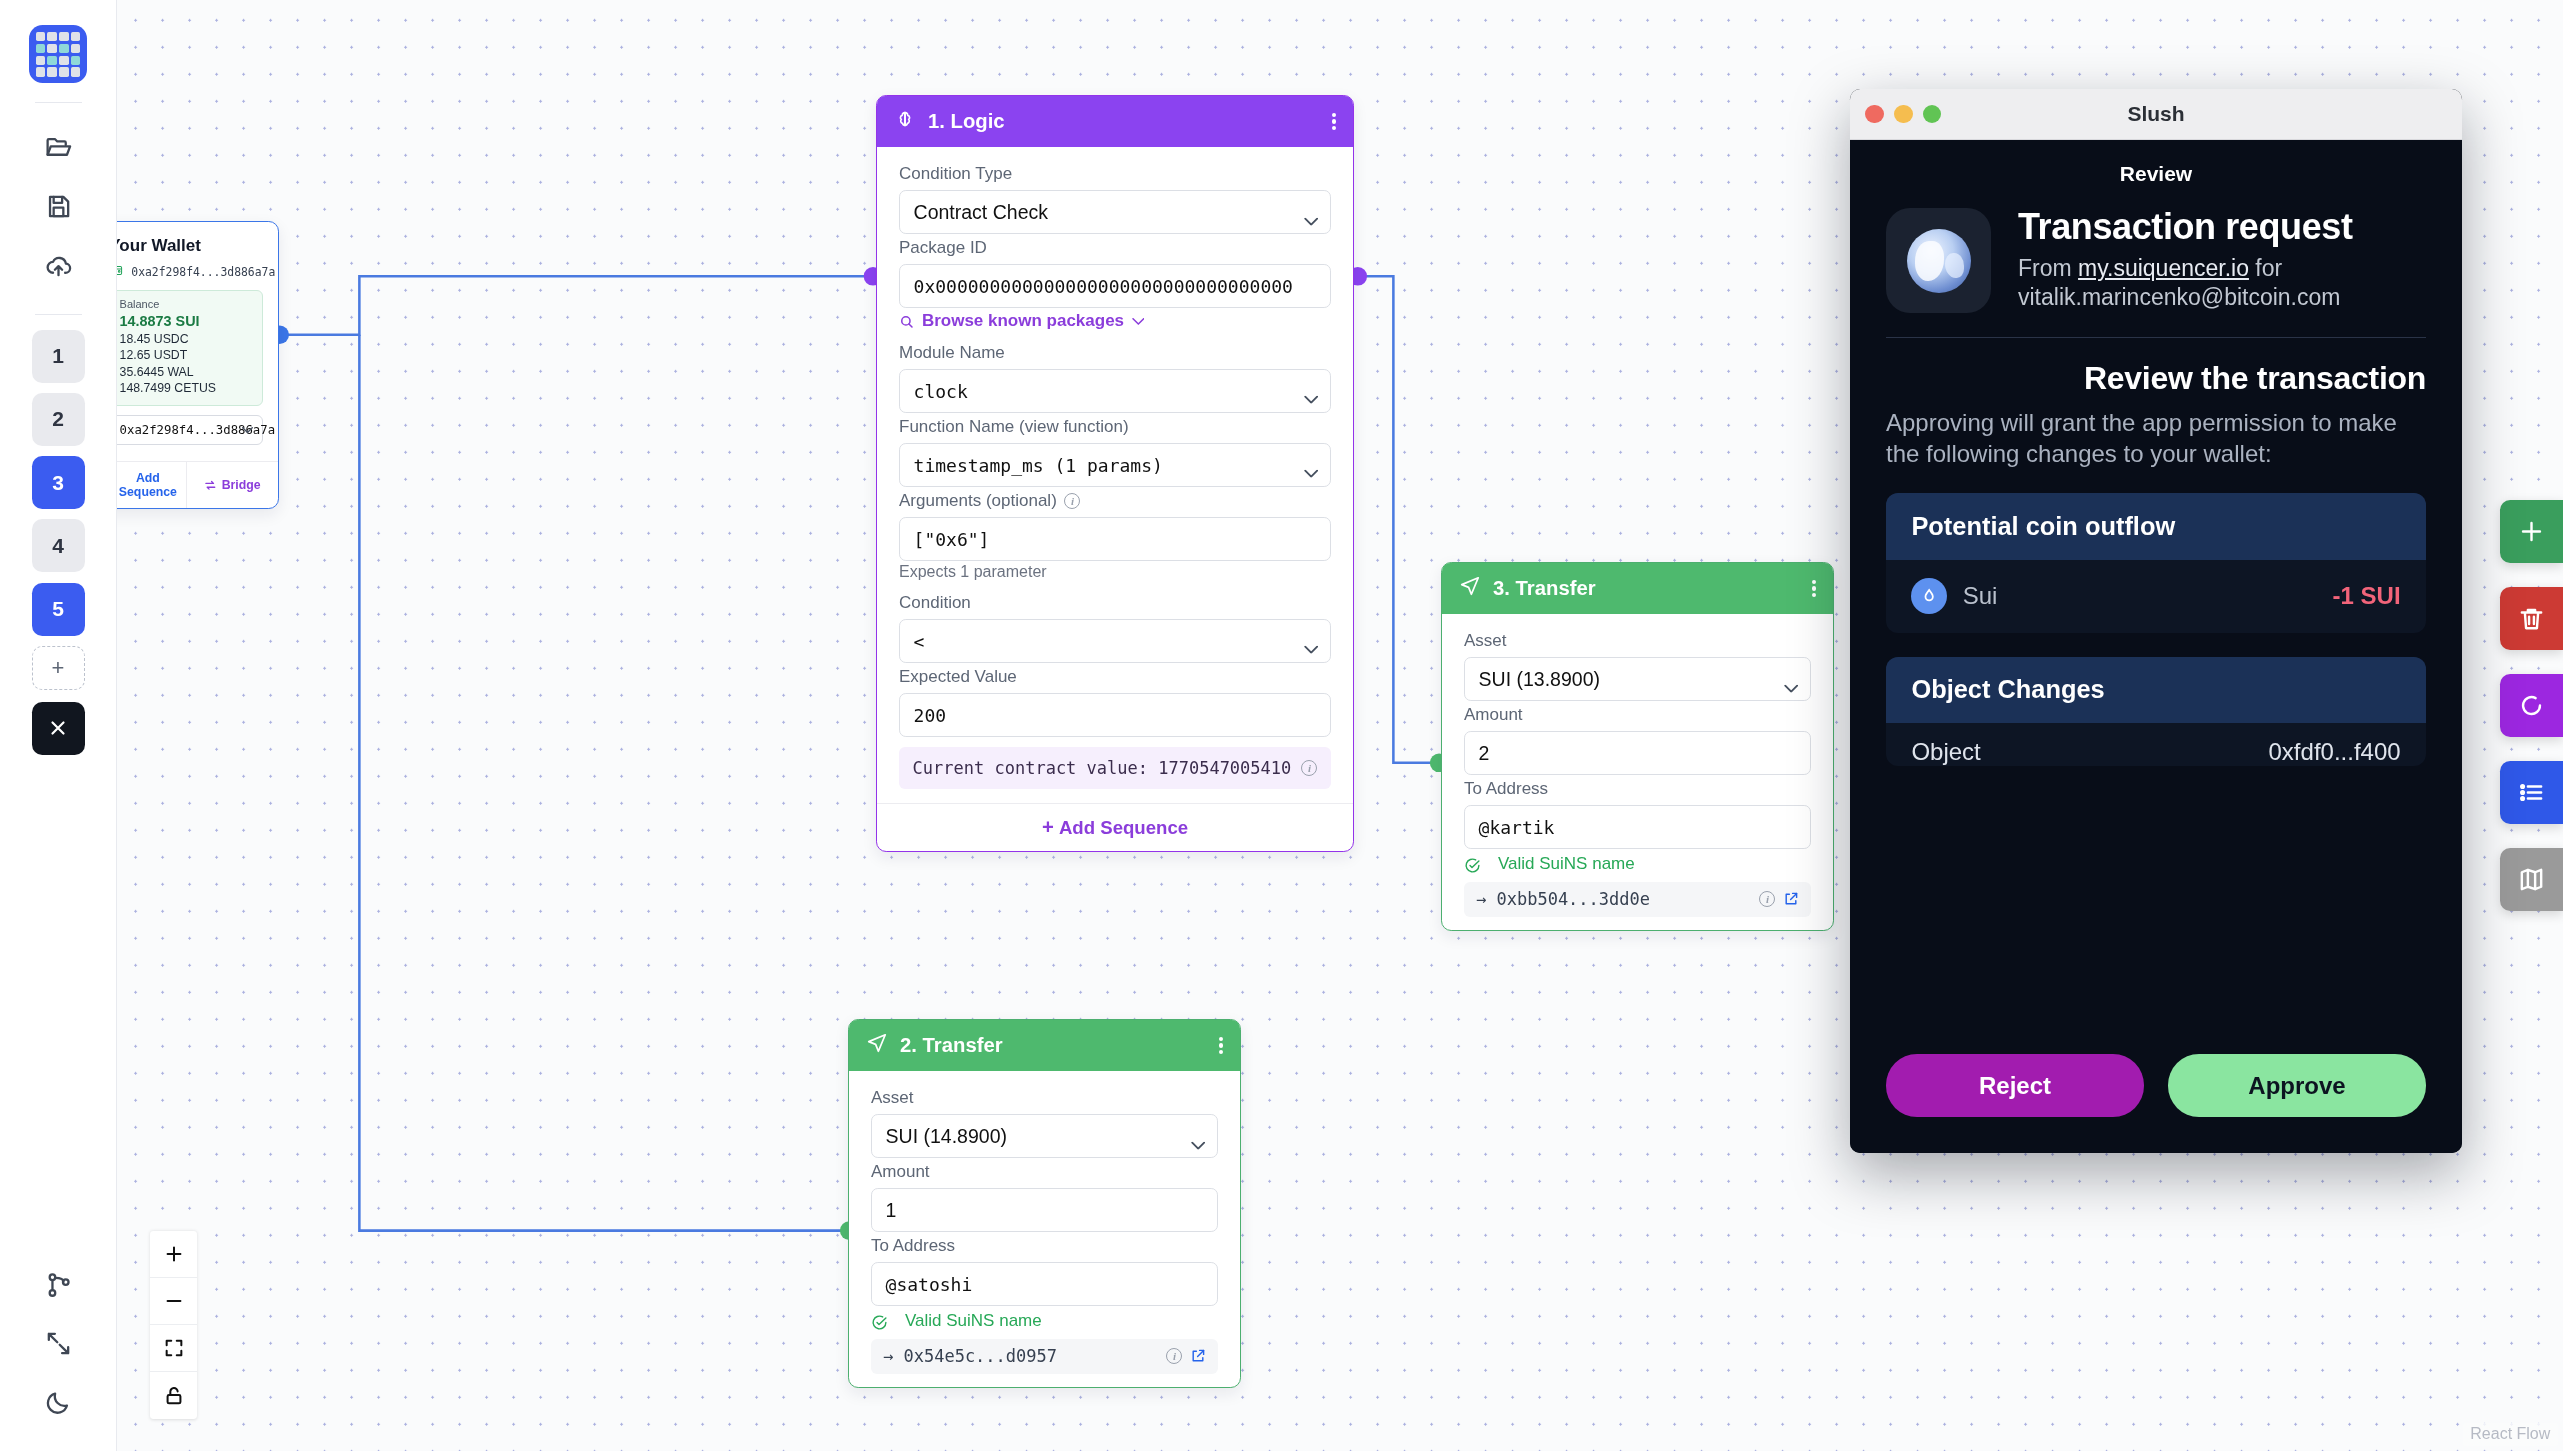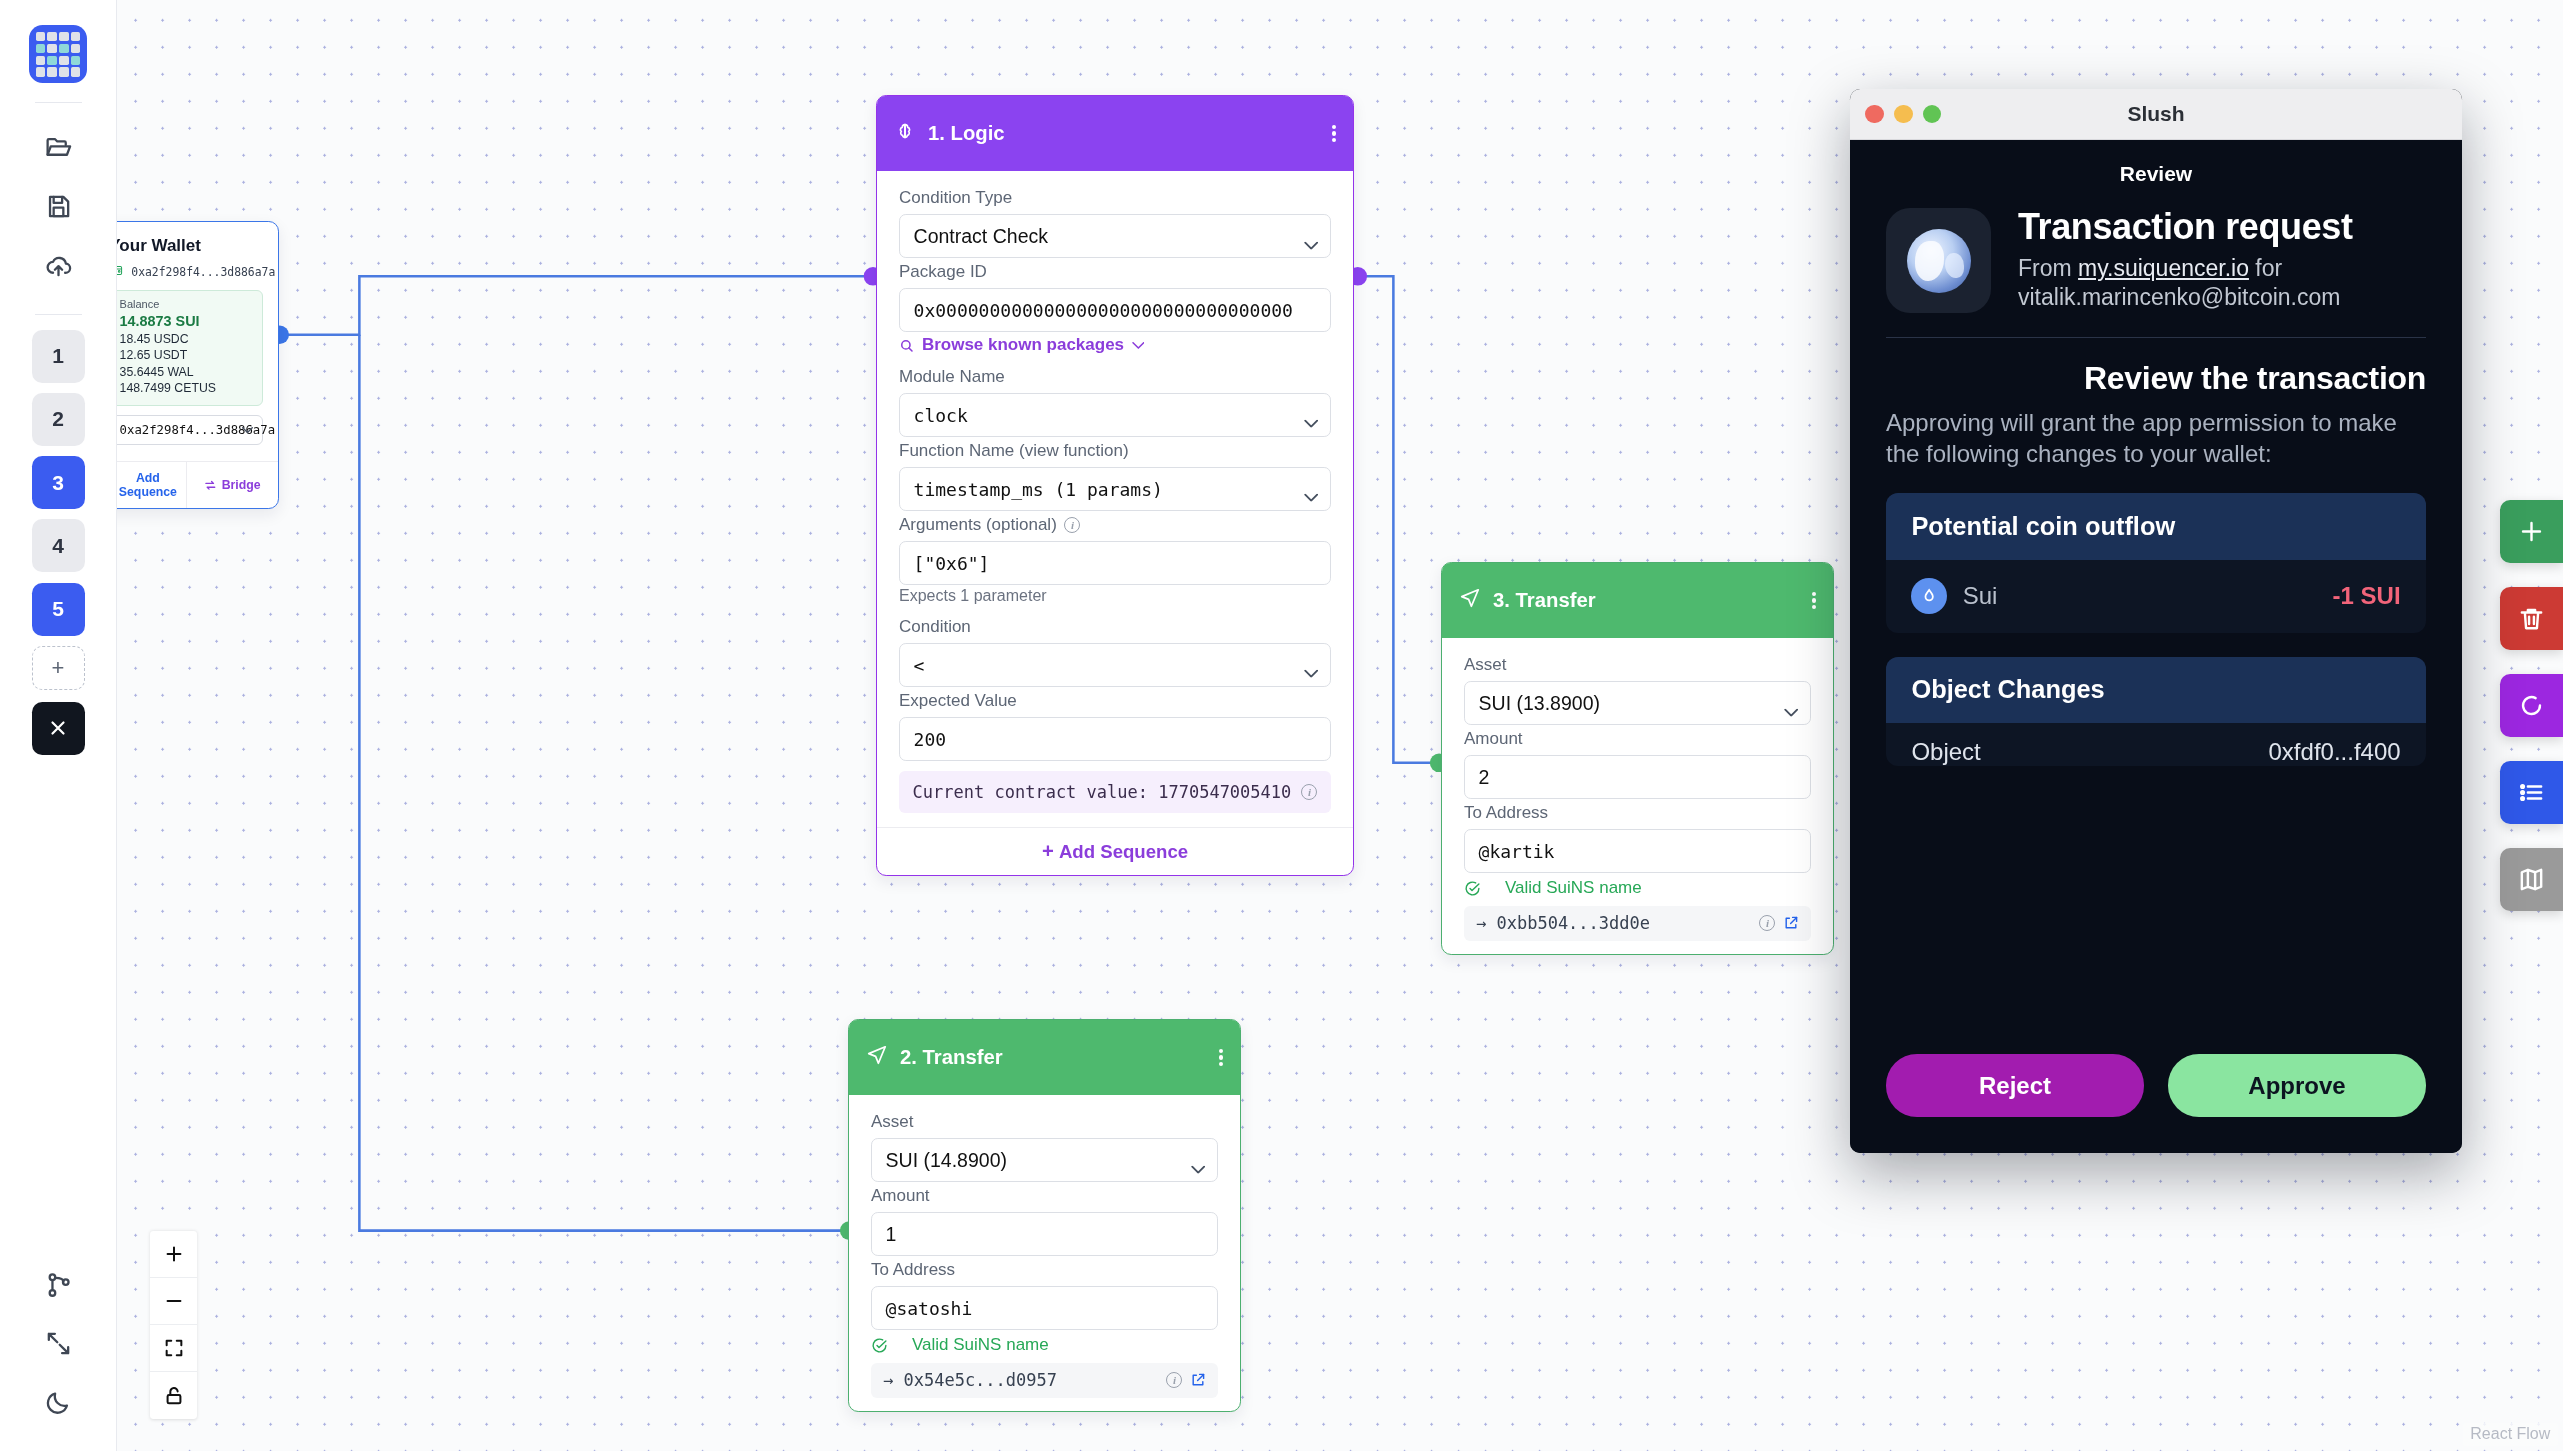--- a/index.html
+++ b/index.html
@@ -62,21 +62,21 @@
     overflow: hidden;
   }
 
   
   .edges { position: absolute; left: 0; top: 0; width: 2563px; height: 1451px;
     pointer-events: none; z-index: 5; }
 
   
   .node { position: absolute; border-radius: 10.2px; background: #fff; z-index: 10;
     box-shadow: 0 5.1px 15.3px rgba(20,30,60,0.08); }
-  .node-hd { display: flex; align-items: center; gap: 12px; padding: 24px 17px;
+  .node-hd { display: flex; align-items: center; gap: 12px; padding: 12px 17px;
     border-radius: 8.5px 8.5px 0 0; color: #fff; font-size: 20.3px; font-weight: 700; }
   .node-hd .ttl { flex: 1; }
   .node-hd .dots { font-size: 22px; letter-spacing: 0.8px; line-height: 0.6; cursor: pointer;
     display:flex; flex-direction:column; gap:2.5px; }
   .node-hd .dots b { display:block; width:4.2px; height:4.2px; border-radius:50%; background:#fff; }
   .node-body { padding: 17px 22px 13.6px; }
   .fld { margin-bottom: 4px; }
   .fld-lb { font-size: 17px; color: #5d6675; margin-bottom: 6px; }
   .ctl {
     position: relative; width: 100%; height: 44px; border: 0.8px solid #dcdfe5; border-radius: 6.8px;
@@ -125,21 +125,21 @@
   .pkgbrowse svg { stroke: #8b3ddb; stroke-width: 2; fill: none; stroke-linecap: round; stroke-linejoin: round; }
   .curval { background: #f6effd; border-radius: 6px; padding: 11px 13.6px; display: flex;
     align-items: center; justify-content: space-between; gap: 8.5px;
     font-family: "DejaVu Sans Mono", monospace; font-size: 17px; color: #3b2d4d; }
 
   
   .n-tr { border: 1.7px solid #4caf6f; }
   .n-tr .node-hd { background: #4eb96e; }
   .n-tr2 { left: 848px; top: 1019px; width: 393px; }
   .n-tr3 { left: 1441px; top: 562px; width: 393px; }
-  .valid { display: flex; align-items: center; gap: 24px; color: #27a857; font-size: 17px; margin: -3.4px 0 7.6px; }
+  .valid { display: flex; align-items: flex-end; gap: 17px; color: #27a857; font-size: 17px; margin: -3.4px 0 7.6px; }
   .valid svg { width: 17px; height: 17px; stroke: #27a857; stroke-width: 2; fill: none;
     stroke-linecap: round; stroke-linejoin: round; }
   .resolved { background: #f5f6f8; border-radius: 6px; padding: 7.6px 12px; display: flex;
     align-items: center; gap: 8.5px; font-family: "DejaVu Sans Mono", monospace;
     font-size: 17px; color: #374151; }
   .resolved .sp { flex: 1; }
   .resolved .ic { display: flex; gap: 7.6px; align-items: center; }
   .resolved .ic svg { width: 16px; height: 16px; stroke-width: 1.8; fill: none;
     stroke-linecap: round; stroke-linejoin: round; }
 

